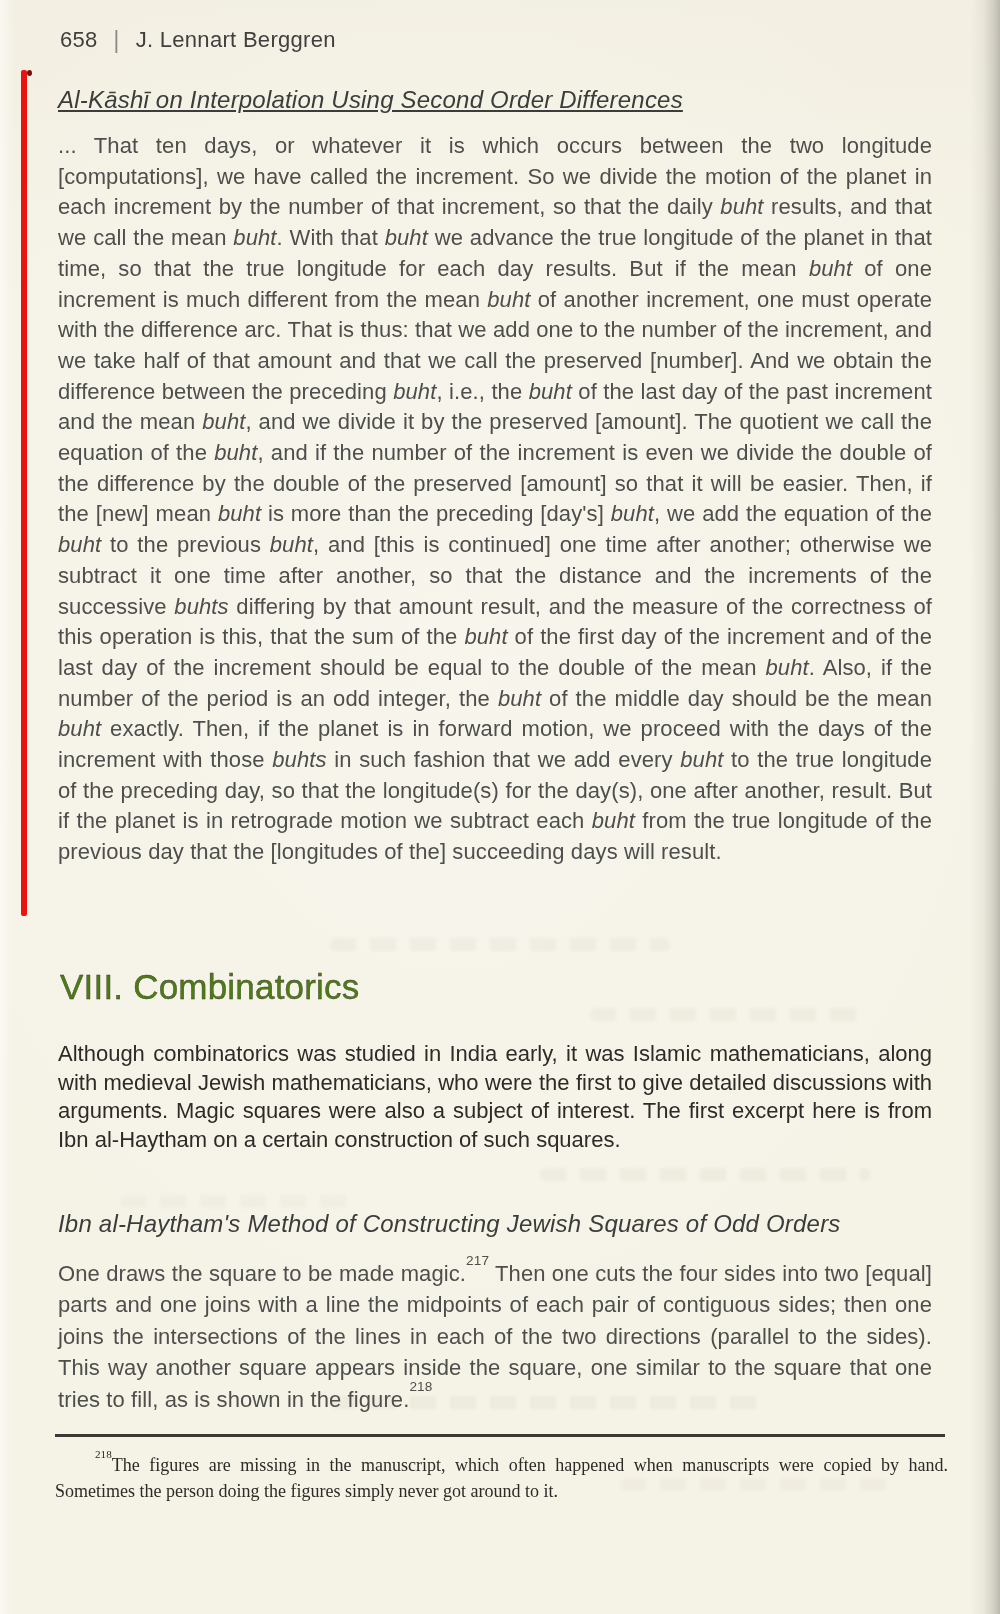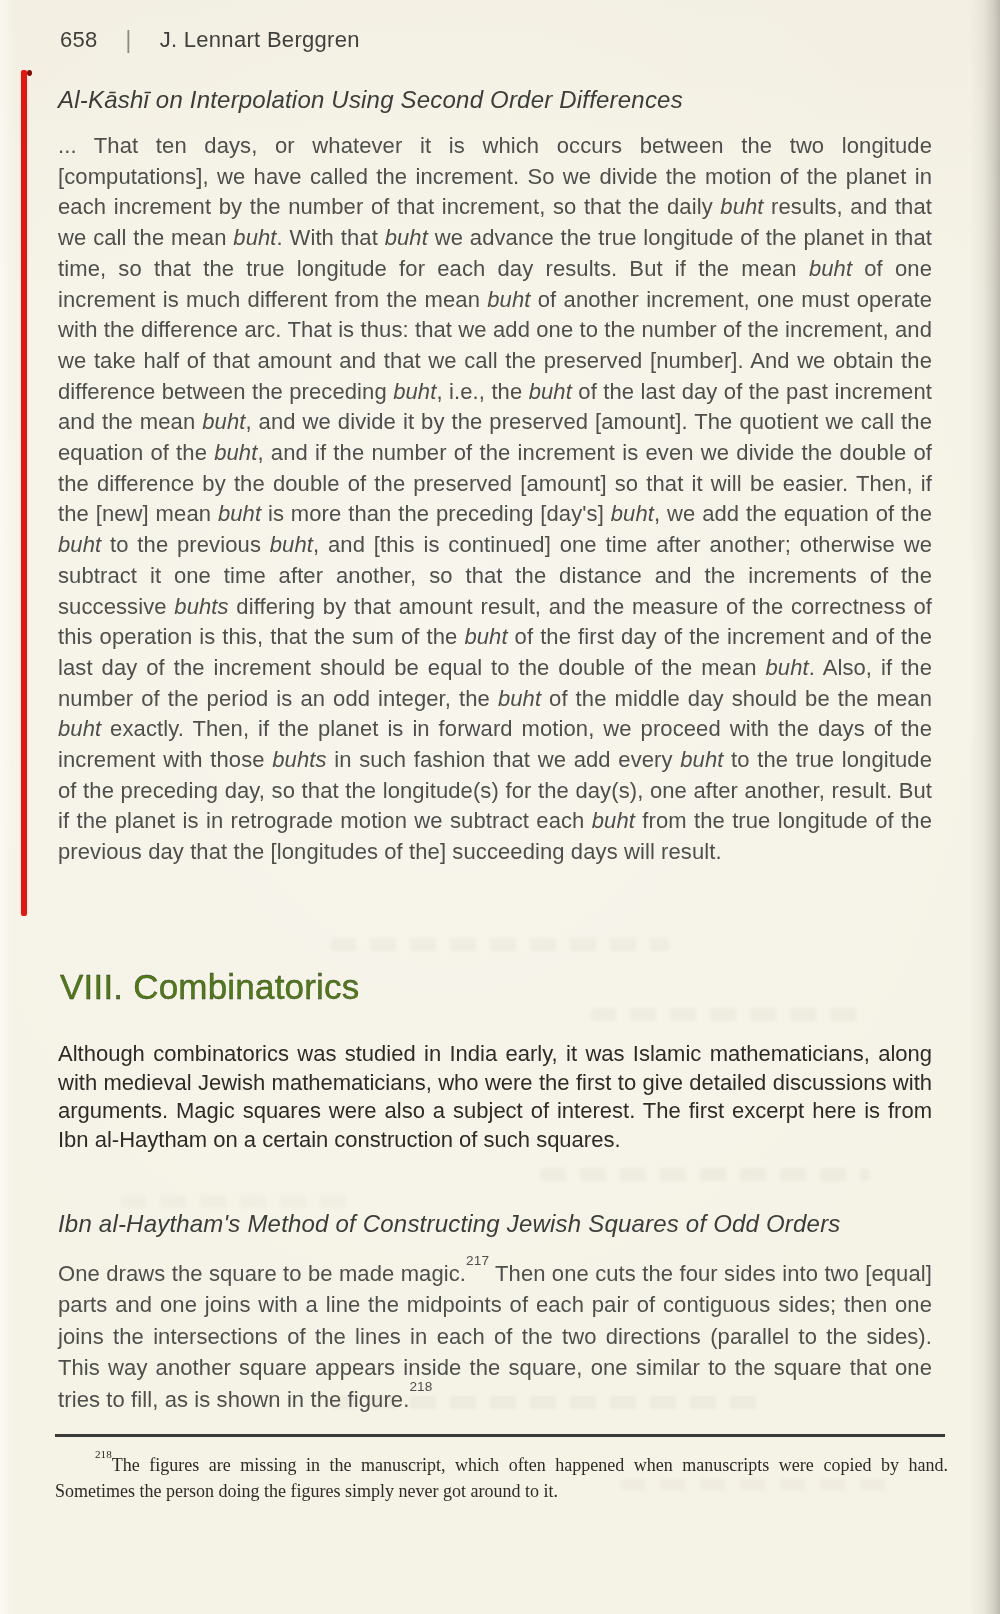--- a/index.html
+++ b/index.html
@@ -22,40 +22,40 @@
       rgba(86,82,74,0.22) 80%, rgba(110,106,98,0.42) 100%);
   }
   .edge-left{
     position:absolute;top:0;bottom:0;left:0;width:14px;pointer-events:none;
     background:linear-gradient(to right, rgba(255,255,255,0.5) 0%, rgba(255,255,255,0) 100%);
   }
 
   .running-header{
     position:absolute;top:28px;left:60px;
     font-size:22px;line-height:24px;color:#3f3f3d;letter-spacing:0.3px;
-    display:flex;align-items:flex-end;gap:28px;
+    display:flex;align-items:flex-end;gap:16px;
   }
   .running-header .pageno{font-weight:400;}
   .running-header .sep{color:#8a8a86;font-weight:300;transform:scaleY(1.1);display:inline-block;}
 
   .margin-line{
     position:absolute;left:21px;top:70px;width:6px;height:846px;
     background:#e81410;border-radius:2px;
   }
   .ink-dot{
     position:absolute;left:27px;top:70px;width:5px;height:6px;
     background:#7e0d08;border-radius:50%;
   }
 
   .h-italic{
     position:absolute;left:58px;width:880px;
     font-style:italic;font-size:24px;line-height:28px;color:#3c3c3a;
     letter-spacing:0.2px;
   }
-  #kashi-title{top:86px;}
+  #kashi-title{top:86px;text-decoration:underline;}
   #haytham-title{top:1210px;}
 
   .excerpt-body{
     position:absolute;left:58px;width:874px;
     font-size:22px;line-height:30.7px;color:#4e4e4c;
     text-align:justify;letter-spacing:0.1px;
   }
   #kashi-body{top:131px;}
   #haytham-body{top:1258px;line-height:31.4px;}
   .excerpt-body i{}

